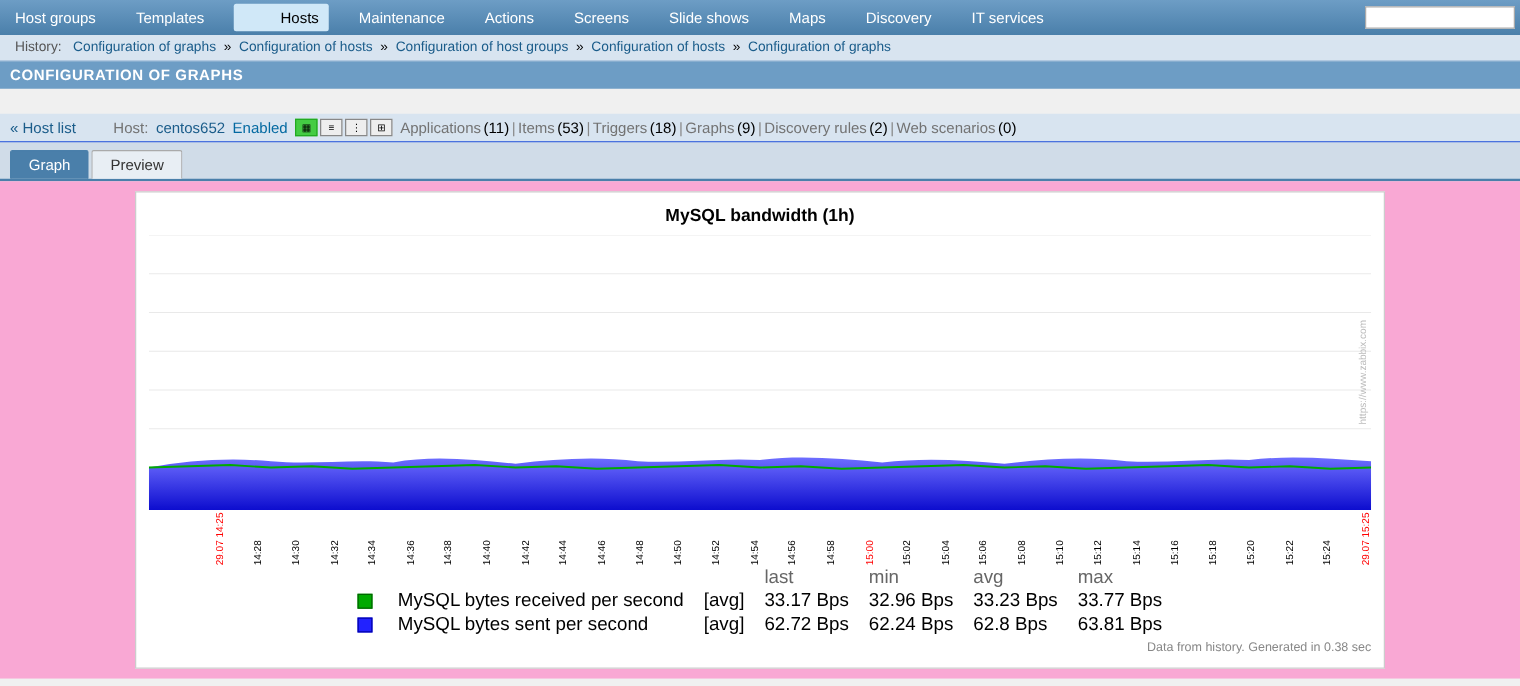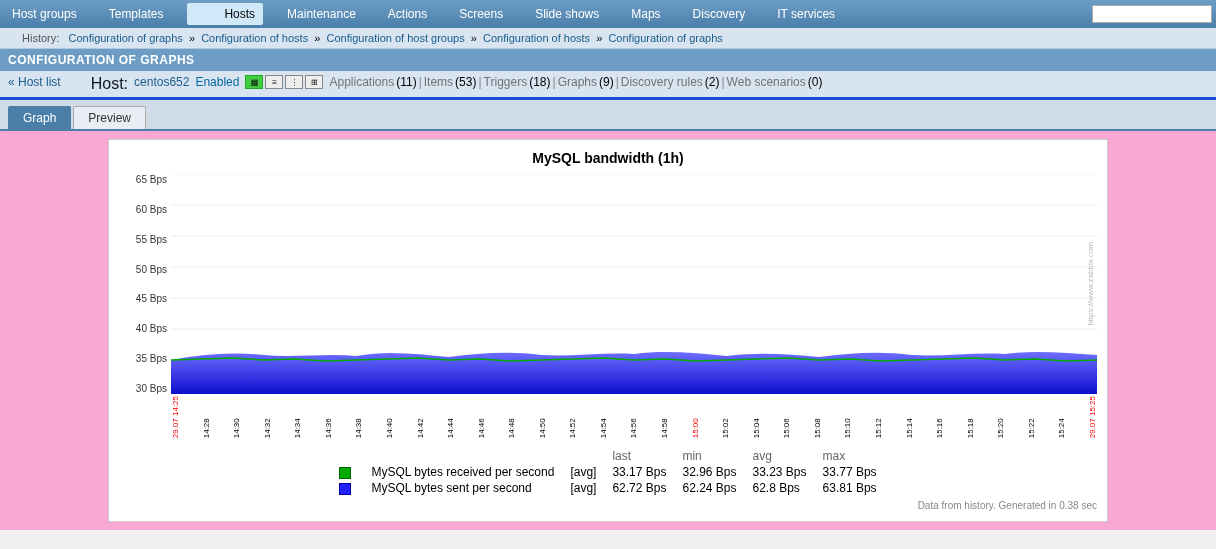--- a/index.html
+++ b/index.html
@@ -31,21 +31,21 @@
       margin-left: auto;
       background: #fff;
       border: 1px solid #aaa;
       width: 120px;
       height: 18px;
     }
 
     
     .breadcrumb {
       background: #d8e4f0;
-      padding: 4px 22px;
+      padding: 4px 12px;
       font-size: 11px;
       border-bottom: 1px solid #b0c8e0;
     }
     .breadcrumb a { color: #1a5c8a; text-decoration: none; }
     .breadcrumb span { color: #555; }
 
     
     .page-title {
       background: #6d9dc5;
       color: #fff;
@@ -53,27 +53,28 @@
       font-weight: bold;
       padding: 4px 8px;
       letter-spacing: 0.5px;
     }
 
     
     .host-info-bar {
       background: #d8e4f0;
       padding: 4px 8px;
       display: flex;
-      align-items: flex-start;
+      align-items: flex-end;
       gap: 6px;
       flex-wrap: wrap;
-      border-bottom: 3px solid #1d4ed8;
+      border-bottom: 1px solid #1d4ed8;
+      margin-top: 20px;
     }
     .host-info-bar a { color: #1a5c8a; text-decoration: none; font-size: 12px; }
-    .host-info-bar .host-label { font-size: 16px; color: #0f172a; padding-left: 24px; }
+    .host-info-bar .host-label { font-size: 12px; color: #737373; padding-left: 24px; }
     .host-info-bar .enabled { color: #0369a1; font-size: 12px; }
     .icon-group { display: flex; gap: 2px; align-items: center; }
     .icon-box {
       width: 18px; height: 14px;
       border: 1px solid #888;
       display: inline-flex; align-items: center; justify-content: center;
       font-size: 8px; background: #eee; cursor: pointer;
     }
     .icon-box.green { background: #4c4; border-color: #2a2; }
     .nav-links { display: flex; gap: 2px; align-items: center; }
@@ -151,22 +152,21 @@
     }
 
     
     .chart-svg {
       width: 100%;
       height: 220px;
     }
 
     
     .legend-table {
-      margin-top: 10px;
-      font-size: 12px;
+      font-size: 15px;
       width: 100%;
     }
     .legend-table table {
       margin: 0 auto;
       border-collapse: collapse;
     }
     .legend-table td {
       padding: 1px 8px;
       white-space: nowrap;
     }
@@ -265,30 +265,20 @@
   <button class="tab-btn active">Graph</button>
   <button class="tab-btn">Preview</button>
 </div>
 
 <div class="main-content">
   <div class="graph-container">
     <div class="graph-title">MySQL bandwidth (1h)</div>
 
     <div class="graph-area">
 
-      <div class="y-axis">
-        <span>65 Bps</span>
-        <span>60 Bps</span>
-        <span>55 Bps</span>
-        <span>50 Bps</span>
-        <span>45 Bps</span>
-        <span>40 Bps</span>
-        <span>35 Bps</span>
-        <span>30 Bps</span>
-      </div>
 
       <div class="graph-canvas" style="position:relative;">
         <svg class="chart-svg" viewBox="0 0 900 220" preserveAspectRatio="none">
 
           <line x1="0" y1="0" x2="900" y2="0" stroke="#ddd" stroke-width="0.5"></line>
           <line x1="0" y1="31" x2="900" y2="31" stroke="#ddd" stroke-width="0.5"></line>
           <line x1="0" y1="62" x2="900" y2="62" stroke="#ddd" stroke-width="0.5"></line>
           <line x1="0" y1="93" x2="900" y2="93" stroke="#ddd" stroke-width="0.5"></line>
           <line x1="0" y1="124" x2="900" y2="124" stroke="#ddd" stroke-width="0.5"></line>
           <line x1="0" y1="155" x2="900" y2="155" stroke="#ddd" stroke-width="0.5"></line>

